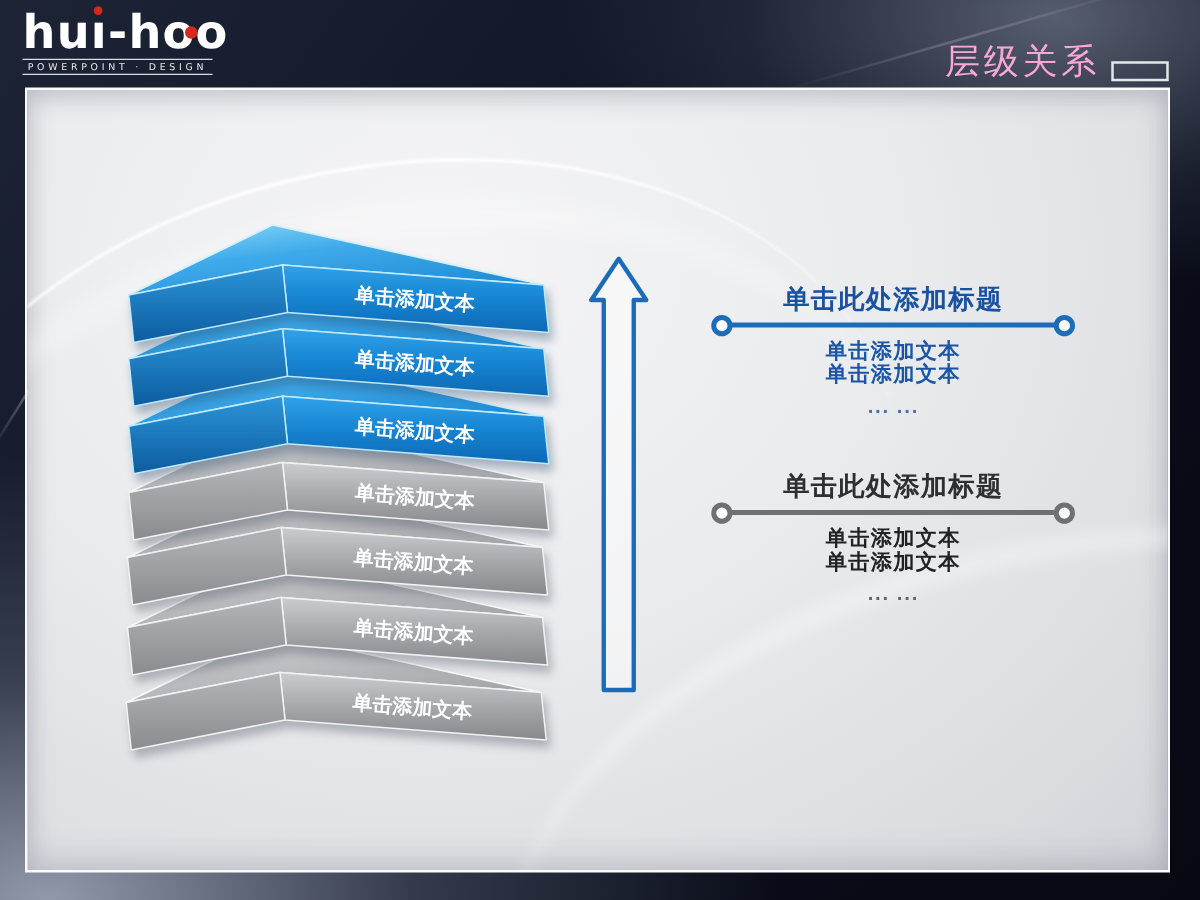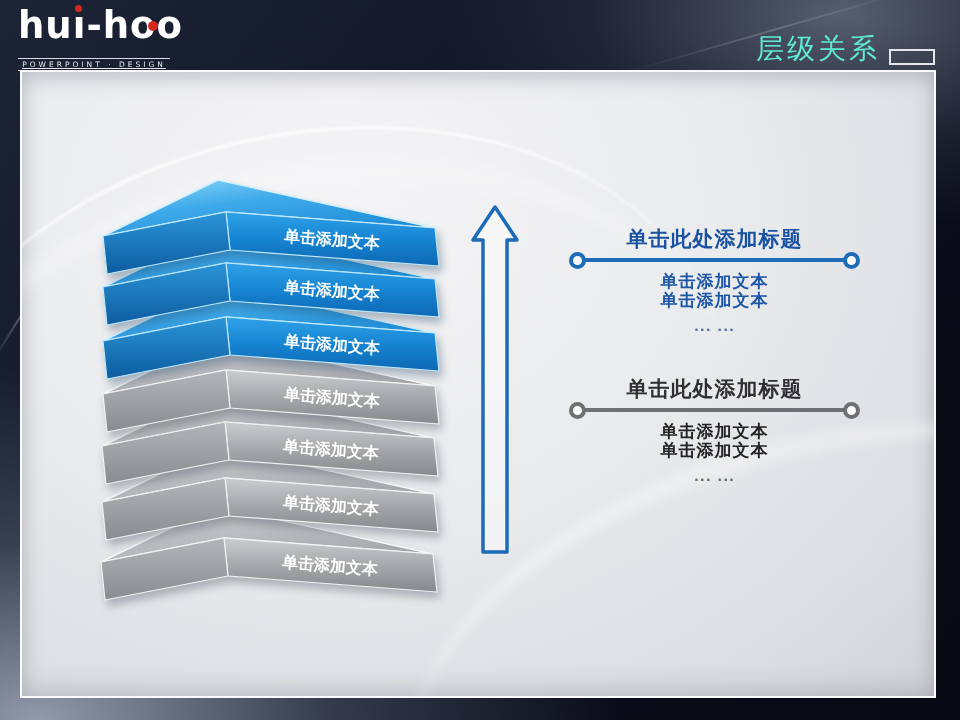--- a/index.html
+++ b/index.html
@@ -16,23 +16,23 @@
   .frame-streak{position:absolute;background:linear-gradient(90deg,transparent,rgba(255,255,255,.55),transparent);height:2px;pointer-events:none;}
   .frame-streak.s1{width:220px;left:-60px;top:268px;transform:rotate(-58deg);}
   .frame-streak.s2{width:300px;right:40px;top:30px;transform:rotate(-16deg);opacity:.35;}
   
   .logo{position:absolute;left:18px;top:6px;color:#fff;}
   .logo-text{font-size:37px;font-weight:bold;letter-spacing:1px;line-height:40px;white-space:nowrap;}
   .logo-text .iwrap{position:relative;}
   .logo-text .iwrap .idot{position:absolute;left:2px;top:1px;width:7px;height:7px;border-radius:50%;background:#D6281C;}
   .logo-text .owrap{position:relative;margin-top:16px;}
   .logo-text .owrap .odot{position:absolute;right:25px;top:17px;width:10px;height:10px;border-radius:50%;background:#D6281C;}
-  .logo-sub{margin-top:12px;width:152px;font-size:7.5px;letter-spacing:3px;color:#E9EAEC;text-align:center;
-    border-top:1px solid rgba(255,255,255,.85);border-bottom:1px solid rgba(255,255,255,.85);padding:1px 0;white-space:nowrap;overflow:hidden;text-decoration:underline;}
-  .slide-title{position:absolute;right:80px;top:30px;font-size:28px;letter-spacing:3px;color:#5eead4;}
+  .logo-sub{margin-top:1px;width:152px;font-size:7.5px;letter-spacing:3px;color:#E9EAEC;text-align:center;
+    border-top:1px solid rgba(255,255,255,.85);border-bottom:1px solid rgba(255,255,255,.85);padding:1px 0;white-space:nowrap;overflow:hidden;}
+  .slide-title{position:absolute;right:80px;top:30px;font-size:28px;letter-spacing:3px;color:#f9a8d4;}
   .title-deco{position:absolute;right:25px;top:49px;width:42px;height:12px;border:2px solid #E4E6EA;background:transparent;}
   
   .slide{position:absolute;left:20px;top:70px;width:916px;height:628px;box-sizing:border-box;
     border:2px solid #FAFBFC;overflow:hidden;
     background:radial-gradient(ellipse at 35% 22%,#F5F5F7 0%,#EAEBED 45%,#DBDCE0 85%,#D2D3D8 100%);
     box-shadow:inset 0 8px 18px rgba(110,116,132,.28), inset 0 -10px 22px rgba(110,116,132,.22);}
   .slide-streak{position:absolute;border-radius:50%;pointer-events:none;}
   .slide-streak.c1{left:-120px;top:60px;width:820px;height:560px;border-top:3px solid rgba(255,255,255,.85);transform:rotate(-11deg);filter:blur(1px);}
   .slide-streak.c2{left:-140px;top:92px;width:860px;height:560px;border-top:26px solid rgba(255,255,255,.22);transform:rotate(-11deg);filter:blur(6px);}
   .slide-streak.c3{left:380px;top:360px;width:900px;height:520px;border-top:18px solid rgba(255,255,255,.30);transform:rotate(-12deg);filter:blur(5px);}

